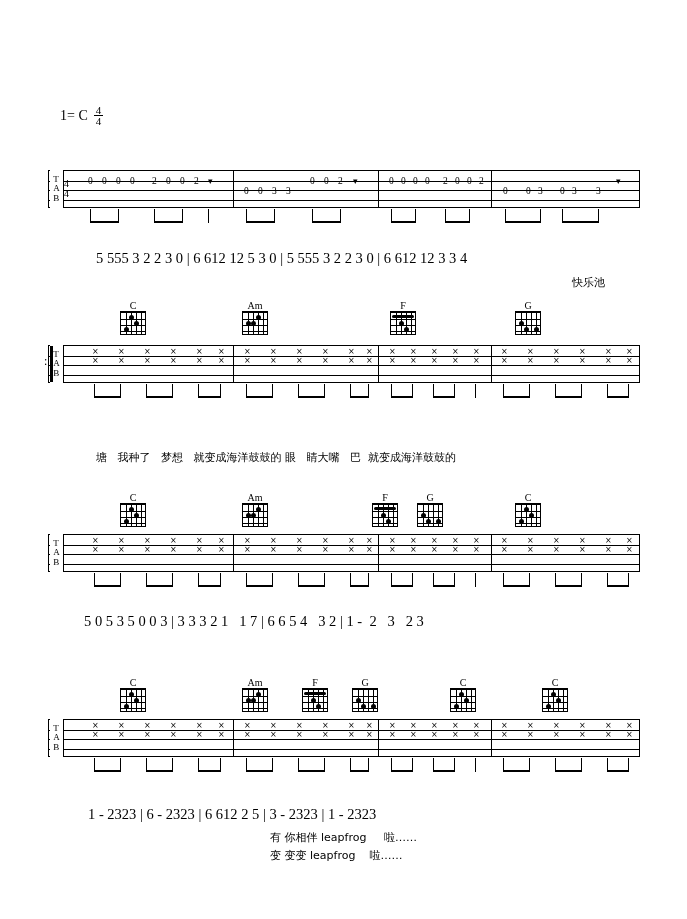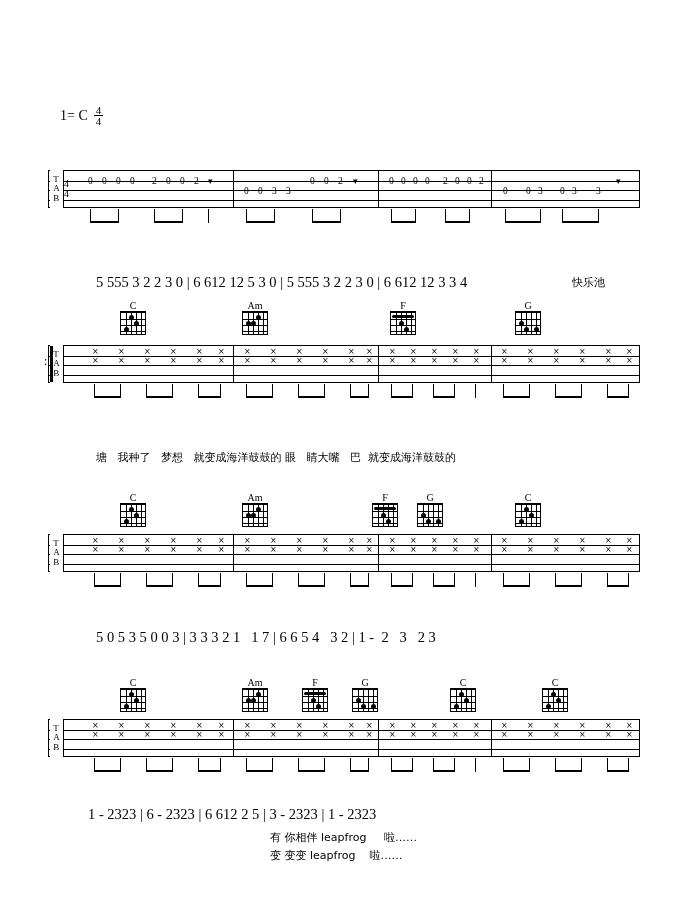--- a/index.html
+++ b/index.html
@@ -239,21 +239,21 @@
 
       <div class="stem" style="left:457px;top:38px;height:14px;"></div>
       <div class="stem" style="left:492px;top:38px;height:14px;"></div>
       <div class="beam" style="left:457px;top:50px;width:35px;"></div>
       <div class="stem" style="left:514px;top:38px;height:14px;"></div>
       <div class="stem" style="left:550px;top:38px;height:14px;"></div>
       <div class="beam" style="left:514px;top:50px;width:36px;"></div>
     </div>
   </div>
 
-  <div class="melody" style="top:250px;left:96px;margin-top:24px;">5 555 3 2 2 3 0 | 6 612 12 5 3 0 | 5 555 3 2 2 3 0 | 6 612 12 3 3 4</div>
+  <div class="melody" style="top:250px;left:96px;">5 555 3 2 2 3 0 | 6 612 12 5 3 0 | 5 555 3 2 2 3 0 | 6 612 12 3 3 4</div>
   <div class="lyric" style="top:275px;left:572px;">快乐池</div>
 
   <div class="chordbox" style="left:118px;top:300px;">
     <div class="cname">C</div>
     <div class="grid">
       <div class="v" style="left:5px;"></div>
         <div class="v" style="left:10px;"></div>
       <div class="v" style="left:15px;"></div>
         <div class="v" style="left:20px;"></div>
       <div class="h" style="top:6px;"></div>
@@ -587,21 +587,21 @@
       <div class="beam" style="left:455px;top:50px;width:26px;"></div>
       <div class="stem" style="left:507px;top:38px;height:14px;"></div>
       <div class="stem" style="left:533px;top:38px;height:14px;"></div>
       <div class="beam" style="left:507px;top:50px;width:26px;"></div>
       <div class="stem" style="left:559px;top:38px;height:14px;"></div>
       <div class="stem" style="left:580px;top:38px;height:14px;"></div>
       <div class="beam" style="left:559px;top:50px;width:21px;"></div>
     </div>
   </div>
 
-  <div class="melody" style="top:613px;left:96px;margin-top:16px;">5 0 5 3 5 0 0 3 | 3 3 3 2 1   1 7 | 6 6 5 4   3 2 | 1 -  2   3   2 3</div>
+  <div class="melody" style="top:613px;left:84px;">5 0 5 3 5 0 0 3 | 3 3 3 2 1   1 7 | 6 6 5 4   3 2 | 1 -  2   3   2 3</div>
 
   <div class="chordbox" style="left:118px;top:677px;">
     <div class="cname">C</div>
     <div class="grid">
       <div class="v" style="left:5px;"></div>
         <div class="v" style="left:10px;"></div>
       <div class="v" style="left:15px;"></div>
         <div class="v" style="left:20px;"></div>
       <div class="h" style="top:6px;"></div>
         <div class="h" style="top:12px;"></div>

